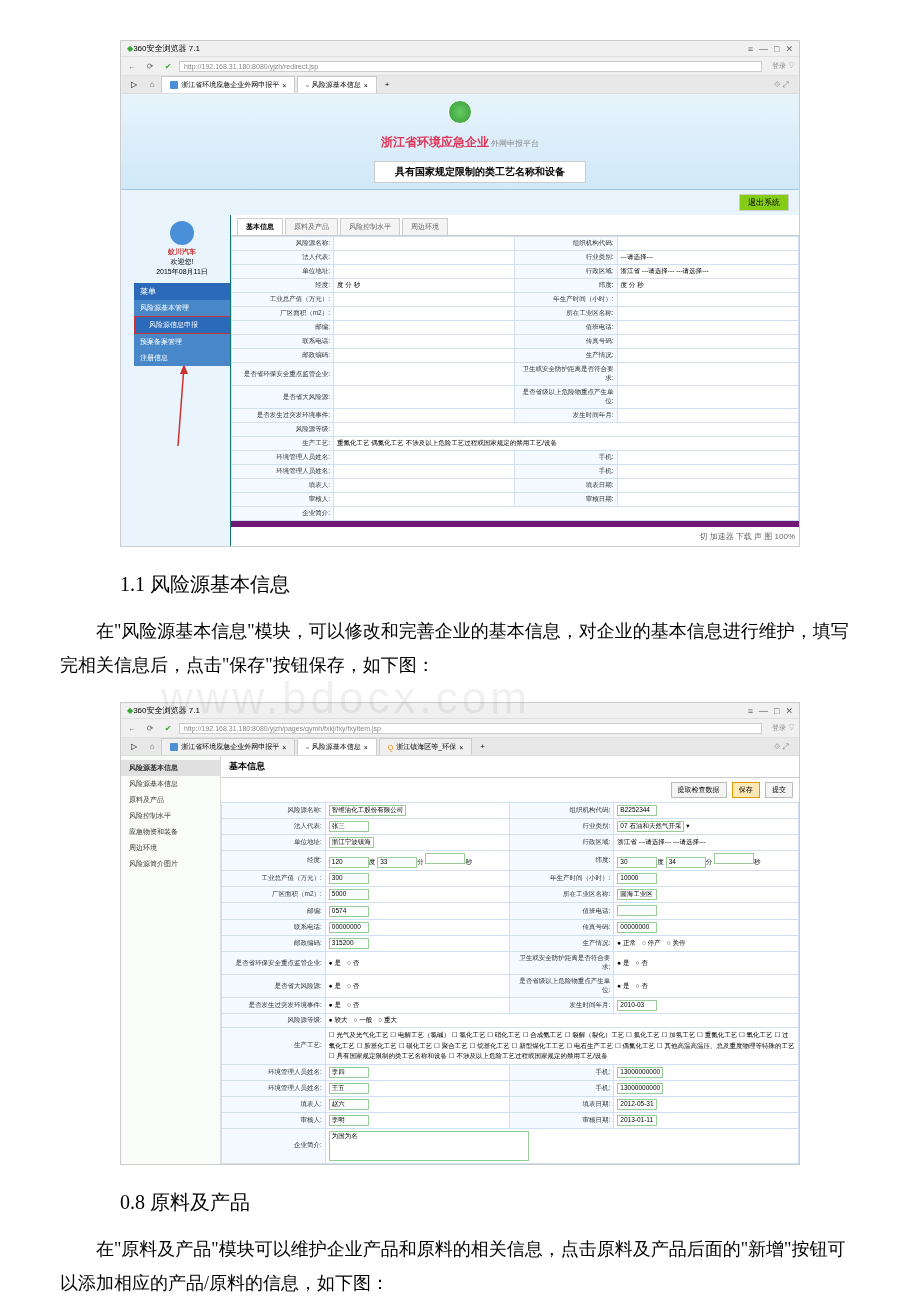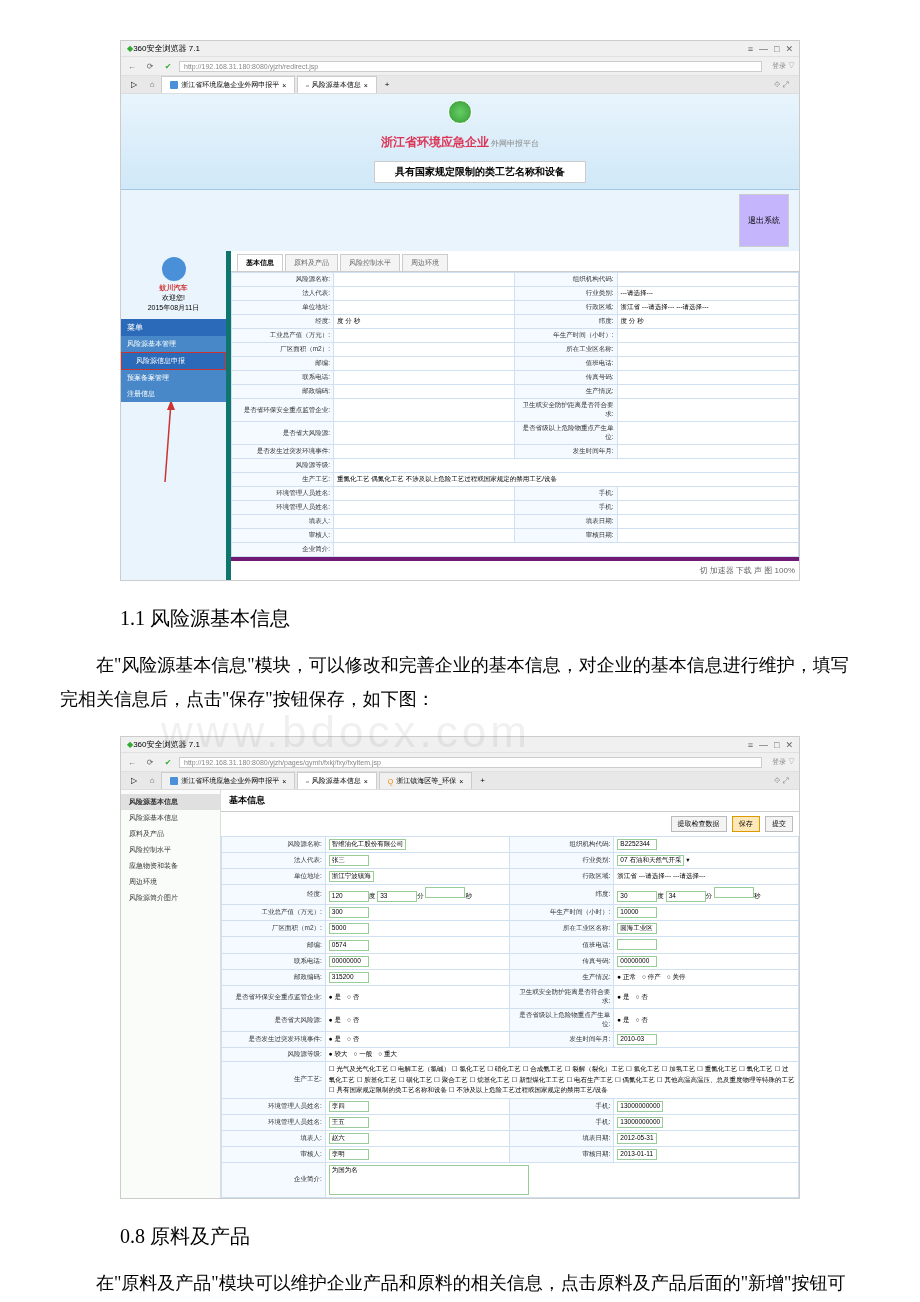--- a/index.html
+++ b/index.html
@@ -17,42 +17,42 @@
   .btn-ico { width: 14px; height: 14px; display: flex; align-items: center; justify-content: center; color: #666; }
   .green-ico { color: #3a3; }
 
   
   .app-header { background: linear-gradient(#e8f4fc, #d0e8f8); border-bottom: 1px solid #a0c8e0; padding: 6px 10px; display: flex; align-items: center; gap: 10px; flex-direction: column; }
   .logo { width: 24px; height: 24px; border-radius: 50%; background: radial-gradient(#6c6, #393); border: 1px solid #fff; }
   .app-title { color: #d35; font-weight: bold; font-size: 12px; }
   .sub-title { color: #888; font-size: 8px; }
   .company-box { background: #fff; border: 1px solid #ccc; padding: 3px 20px; margin-left: 40px; font-size: 10px; font-weight: bold; }
   .logout-row { text-align: right; padding: 4px 10px; background: #eaf4fc; }
-  .logout-btn { background: #c4b5fd; border: 1px solid #ccc; padding: 20px 8px; font-size: 8px; }
+  .logout-btn { background: #84cc16; border: 1px solid #ccc; padding: 2px 8px; font-size: 8px; }
 
   .app-body { display: flex; min-height: 260px; }
-  .sidebar { width: 110px; background: #eaf4fc; border-right: 5px solid #0f766e; }
+  .sidebar { width: 110px; background: #eaf4fc; border-right: 1px solid #0f766e; padding-left: 13px; }
   .user-box { padding: 6px; text-align: center; font-size: 7px; }
   .avatar { width: 24px; height: 24px; border-radius: 50%; background: #4a90d9; margin: 0 auto 2px; }
   .user-name { color: #c33; font-weight: bold; }
   .menu-hdr { background: #2a6ab8; color: #fff; padding: 3px 6px; font-size: 8px; }
   .menu-item { padding: 3px 6px 3px 14px; font-size: 7px; color: #15a; background: #d8ecfc; border-bottom: 1px solid #c8dcec; cursor: pointer; }
   .menu-item.sel { background: #2a6ab8; color: #fff; border: 1px solid #c33; }
   .menu-group { padding: 3px 6px; font-size: 7px; color: #fff; background: #4888c8; }
 
   .main { flex: 1; background: #fff; }
   .subtabs { display: flex; border-bottom: 1px solid #ccc; padding: 3px 6px 0; gap: 2px; font-size: 7px; }
   .subtab { padding: 3px 8px; border: 1px solid #ccc; border-bottom: none; background: #f4f4f4; color: #666; }
   .subtab.active { background: #fff; color: #000; font-weight: bold; }
 
   .form-table { width: 100%; border-collapse: collapse; font-size: 6.5px; }
   .form-table td { border: 1px solid #d0e0f0; padding: 2px 3px; height: 14px; }
   .form-table td.lbl { text-align: right; background: #f4faff; width: 18%; color: #333; }
   .form-table td.val { background: #fff; width: 32%; }
-  .footer-tools { text-align: right; padding: 4px; border-top: 4px solid #701a75; font-size: 8px; color: #666; }
+  .footer-tools { text-align: right; padding: 4px; border-top: 6px solid #701a75; font-size: 8px; color: #666; }
 
   
   .s2-sidebar { width: 100px; background: #fafcfa; border-right: 1px solid #ddd; padding: 4px 0; }
   .s2-side-item { padding: 3px 8px; font-size: 7px; color: #333; }
   .s2-side-item.hdr { background: #e0e0e0; font-weight: bold; }
   .top-btns { text-align: right; padding: 4px 6px; }
   .top-btn { border: 1px solid #bbb; padding: 2px 6px; font-size: 7px; background: #f4f4f4; margin-left: 3px; }
   .top-btn.save { background: #ffe8b8; border-color: #d90; }
   .inp { border: 1px solid #9c9; background: #fff; padding: 0 2px; display: inline-block; min-width: 40px; height: 11px; font-size: 6.5px; }
   .radio-g { display: inline-flex; gap: 6px; }

